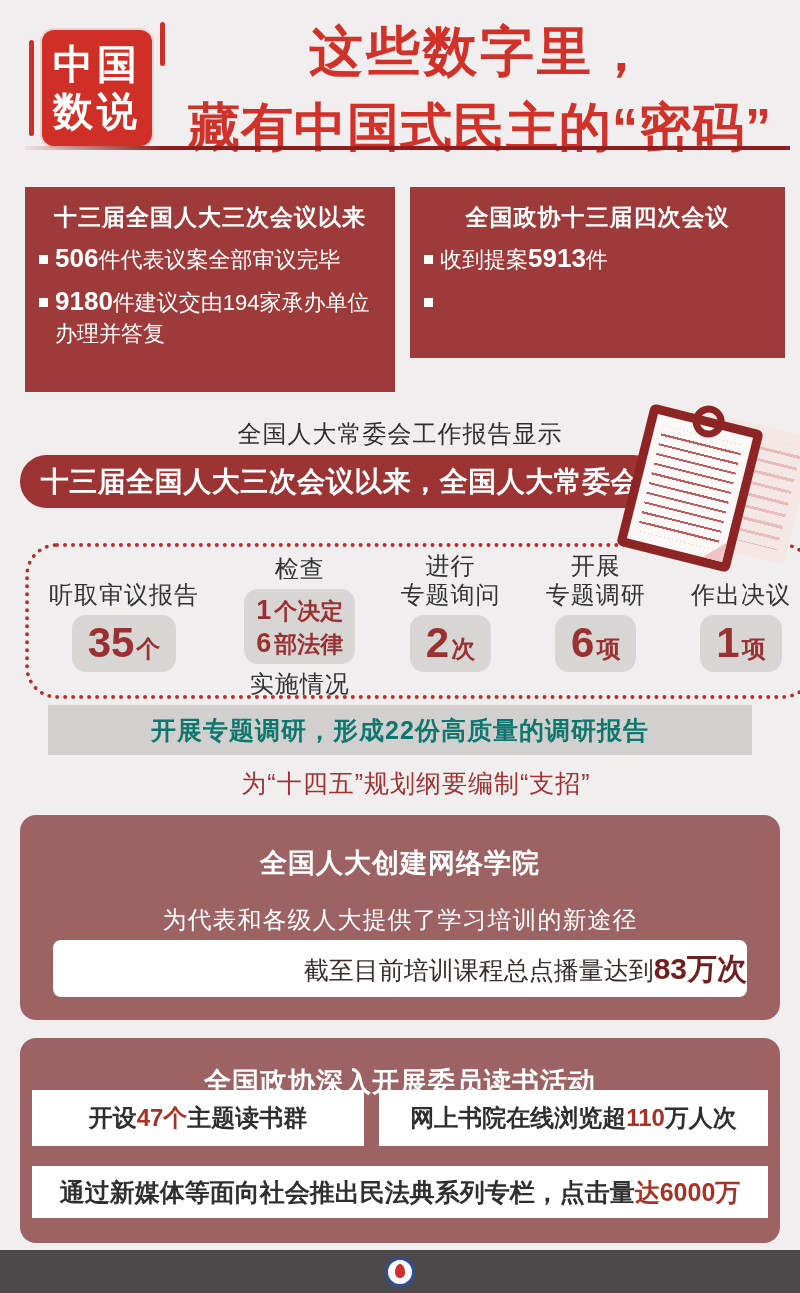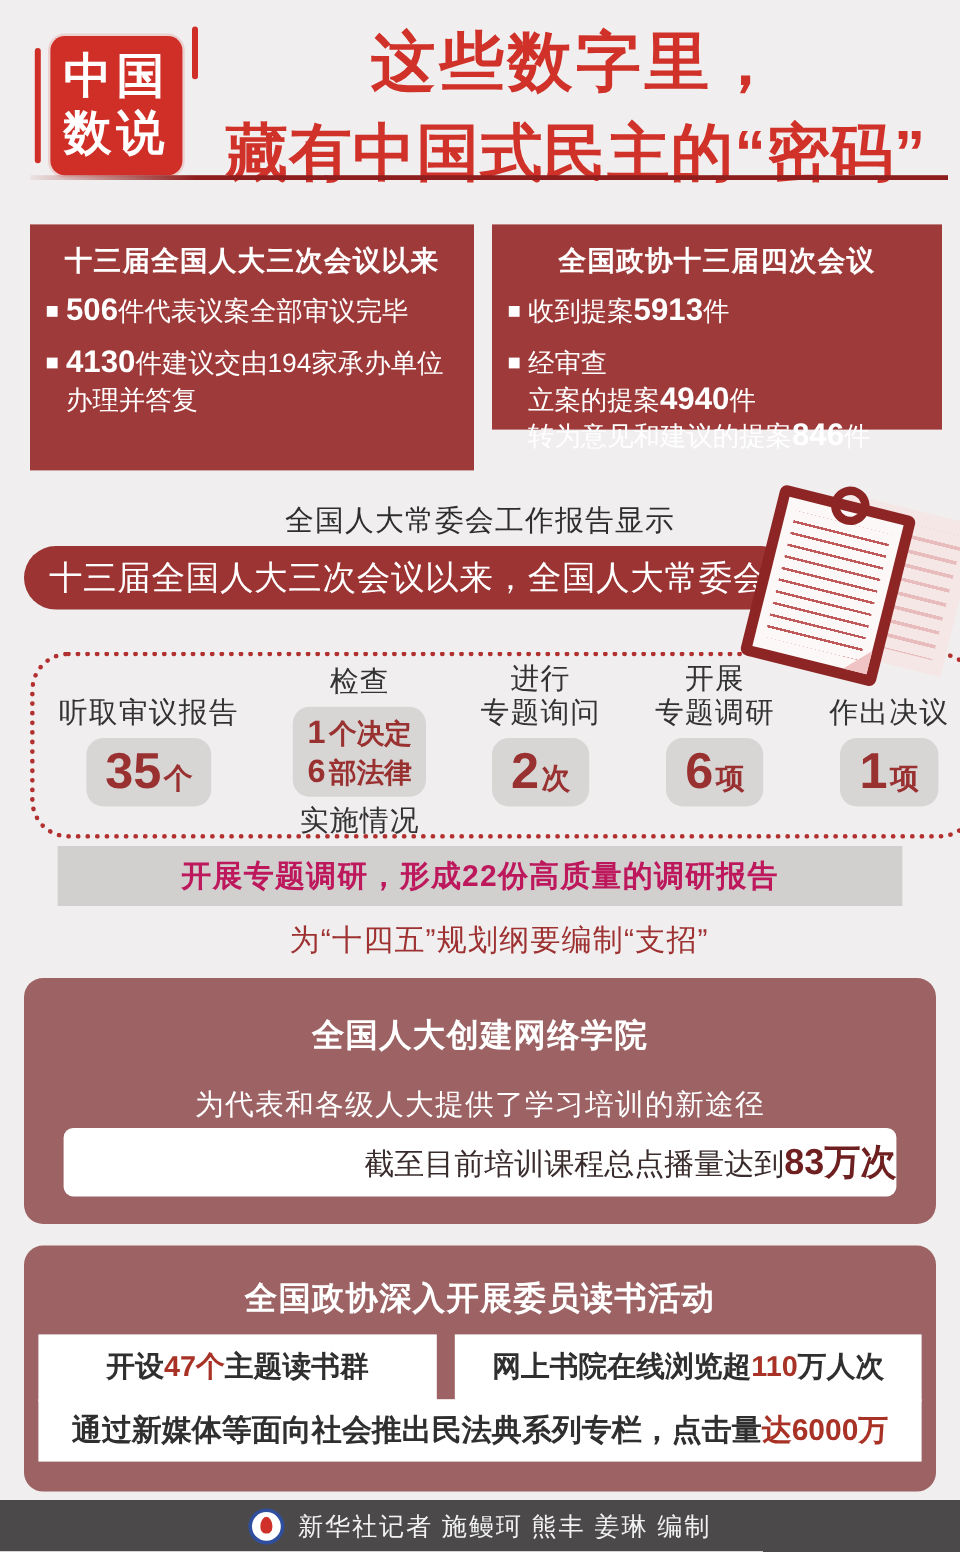--- a/index.html
+++ b/index.html
@@ -28,21 +28,21 @@
   .bl{display:flex;margin:12px 12px 0 14px;font-size:22px;line-height:1.4;}
   .bl .sq{width:9px;height:9px;background:#fff;margin:10px 7px 0 0;flex:none;}
   .bl p{margin:0;}
   .bl b{font-size:26px;line-height:1;}
   .sub-line{margin:0;}
 
   
   .report-caption{position:absolute;top:418px;left:0;width:800px;text-align:center;
                   font-size:24px;color:#2e2e2e;letter-spacing:1px;}
   .banner{position:absolute;top:455px;left:20px;width:640px;height:53px;background:#9c3434;
-          border-radius:28px;color:#fff;font-weight:normal;font-size:28px;text-align:center;
+          border-radius:28px;color:#fff;font-weight:bold;font-size:28px;text-align:center;
           line-height:53px;letter-spacing:.5px;}
 
   
   .clipboard{position:absolute;left:622px;top:405px;width:175px;height:165px;z-index:5;}
   .clip-back{position:absolute;right:-4px;top:18px;width:110px;height:130px;background:#f6e7e7;
              transform:rotate(14deg);padding:12px 10px;box-sizing:border-box;}
   .clip-back .lines{width:100%;height:100%;
              background:repeating-linear-gradient(to bottom,transparent 0 9px,#e8bcbc 9px 12px);}
   .clip-board{position:absolute;left:10px;top:10px;width:116px;height:146px;background:#8e2525;
               border-radius:6px;transform:rotate(14deg);}
@@ -65,37 +65,37 @@
              display:flex;align-items:baseline;}
   .stat-num{font-size:42px;font-weight:bold;line-height:1.25;}
   .stat-unit{font-size:24px;font-weight:bold;margin-left:2px;}
   .stat-pill.multi{flex-direction:column;align-items:flex-start;padding:5px 12px;line-height:1.2;}
   .stat-pill.multi .mrow{font-size:23px;font-weight:bold;color:#993131;}
   .stat-pill.multi .mrow b{font-size:27px;margin-right:3px;}
   .stat-below{margin-top:4px;font-size:24px;color:#333;letter-spacing:1px;}
 
   
   .band{position:absolute;top:705px;left:48px;width:704px;height:50px;background:#d2cfcf;
-        color:#be185d;font-weight:bold;font-size:25px;text-align:center;line-height:50px;letter-spacing:1px;}
+        color:#0f766e;font-weight:bold;font-size:25px;text-align:center;line-height:50px;letter-spacing:1px;}
   .band-note{position:absolute;top:767px;left:16px;width:800px;text-align:center;font-size:25px;
              color:#9e3232;letter-spacing:1px;}
 
   
   .mauve{position:absolute;left:20px;width:760px;height:205px;background:#9c6264;border-radius:16px;}
   .academy{top:815px;}
   .reading{top:1038px;}
   .m-title{text-align:center;color:#fff;font-weight:bold;font-size:27px;letter-spacing:1px;}
   .academy .m-title{padding-top:30px;}
   .academy-sub{text-align:center;color:#fff;font-size:24px;margin-top:23px;letter-spacing:1px;}
   .academy-stat{position:absolute;left:33px;right:33px;top:125px;height:57px;background:#ffffff;
                 border-radius:8px;text-align:right;line-height:57px;font-size:25px;color:#3a2c2c;}
   .academy-stat b{font-size:30px;color:#6e1f1f;}
 
   .reading .m-title{padding-top:26px;}
-  .reading-row{position:absolute;top:74px;left:12px;right:12px;display:flex;gap:15px;}
+  .reading-row{position:absolute;top:52px;left:12px;right:12px;display:flex;gap:15px;}
   .rcell{background:#fff;height:56px;line-height:56px;text-align:center;font-size:24px;
          font-weight:bold;color:#2f2f2f;}
   .rcell.c1{width:332px;flex:none;}
   .rcell.c2{flex:1;}
   .reading-bottom{position:absolute;top:128px;left:12px;right:12px;height:52px;background:#fff;
          line-height:52px;text-align:center;font-size:25px;font-weight:bold;color:#2f2f2f;}
   .redtxt{color:#a93226;}
 
   
   .footer-bar{position:absolute;top:1250px;left:0;width:800px;height:43px;background:#4b4949;
@@ -122,37 +122,32 @@
   <div class="divider"></div>
 
   <div class="dbox left">
     <div class="dbox-title">十三届全国人大三次会议以来</div>
     <div class="bl">
       <span class="sq"></span>
       <p><b>506</b><span>件代表议案全部审议完毕</span></p>
     </div>
     <div class="bl">
       <span class="sq"></span>
-      <p><b>4130</b><span>件建议交由194家承办单位办理并答复</span></p>
+      <p><b>9180</b><span>件建议交由194家承办单位办理并答复</span></p>
     </div>
   </div>
 
   <div class="dbox right">
     <div class="dbox-title">全国政协十三届四次会议</div>
     <div class="bl">
       <span class="sq"></span>
       <p><span>收到提案</span><b>5913</b><span>件</span></p>
     </div>
     <div class="bl">
       <span class="sq"></span>
-      <div>
-        <p class="sub-line">经审查</p>
-        <p class="sub-line"><span>立案的提案</span><b>4940</b><span>件</span></p>
-        <p class="sub-line"><span>转为意见和建议的提案</span><b>846</b><span>件</span></p>
-      </div>
     </div>
   </div>
 
   <div class="report-caption">全国人大常委会工作报告显示</div>
   <div class="banner">十三届全国人大三次会议以来，全国人大常委会</div>
 
   <div class="clipboard">
     <div class="clip-back">
         <div class="lines"></div>
       </div>
@@ -236,16 +231,15 @@
         <span>网上书院在线浏览超</span><span class="redtxt">110</span><span>万人次</span>
       </div>
     </div>
     <div class="reading-bottom">
       <span>通过新媒体等面向社会推出民法典系列专栏，点击量</span><span class="redtxt">达6000万</span>
     </div>
   </div>
 
   <div class="footer-bar">
     <span class="xh-logo"></span>
-    <span class="credit">新华社记者 施鳗珂 熊丰 姜琳 编制</span>
   </div>
 
 </div>
 
 </body></html>

